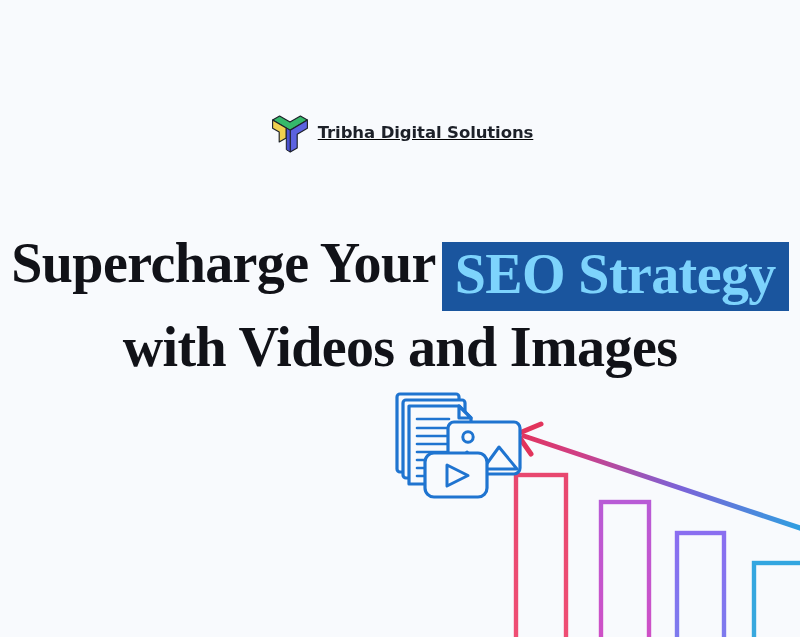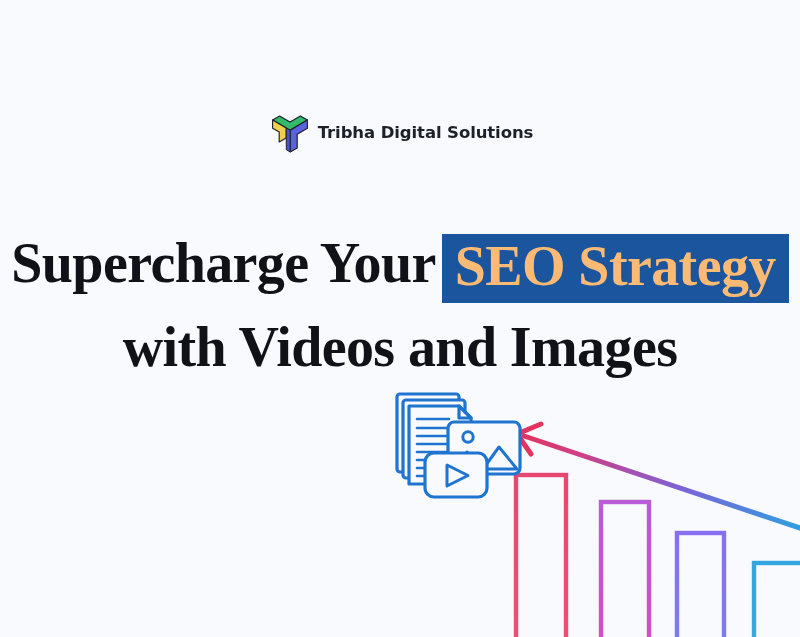--- a/index.html
+++ b/index.html
@@ -18,20 +18,21 @@
 
   
   #brand {
     position:absolute;
     left:0; right:0;
     top:108px;
     display:flex;
     align-items:center;
     justify-content:center;
     gap:5px;
+    text-decoration:underline;
   }
   #brand-mark { width:46px; height:48px; display:block; flex:0 0 auto; }
   #brand-name {
     font-family:"DejaVu Sans", sans-serif;
     font-size:16.5px;
     font-weight:bold;
     letter-spacing:-0.1px;
     color:#1d2129;
     white-space:nowrap;
     line-height:1;
@@ -47,27 +48,27 @@
     font-family:"Liberation Serif", "DejaVu Serif", serif;
     font-weight:bold;
     font-size:56px;
     line-height:1.14;
     letter-spacing:-0.6px;
     color:#111218;
   }
   #headline .ln { display:block; white-space:nowrap; }
   #headline .hl {
     background:#1a559e;
-    color:#fdba74;
+    color:#7dd3fc;
     padding:6px 13px 10px 13px;
     margin-left:6px;
     display:inline-block;
     line-height:0.95;
     position:relative;
-    top:3px;
+    top:11px;
   }
   #headline .ln2 { margin-top:16px; }
 
   
   #illustration {
     position:absolute;
     left:0; top:0;
     width:800px; height:637px;
     pointer-events:none;
   }

